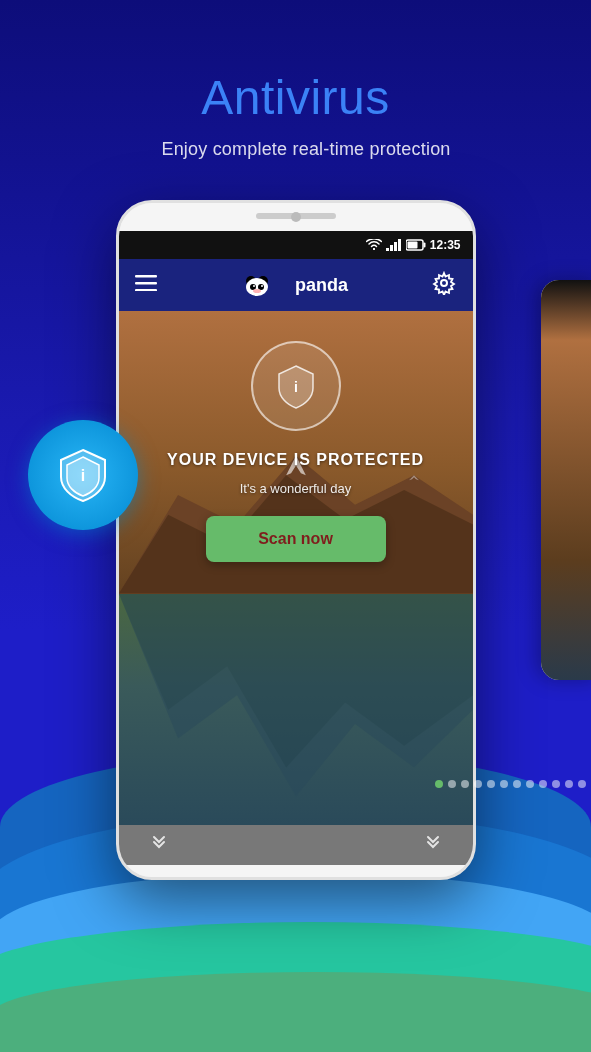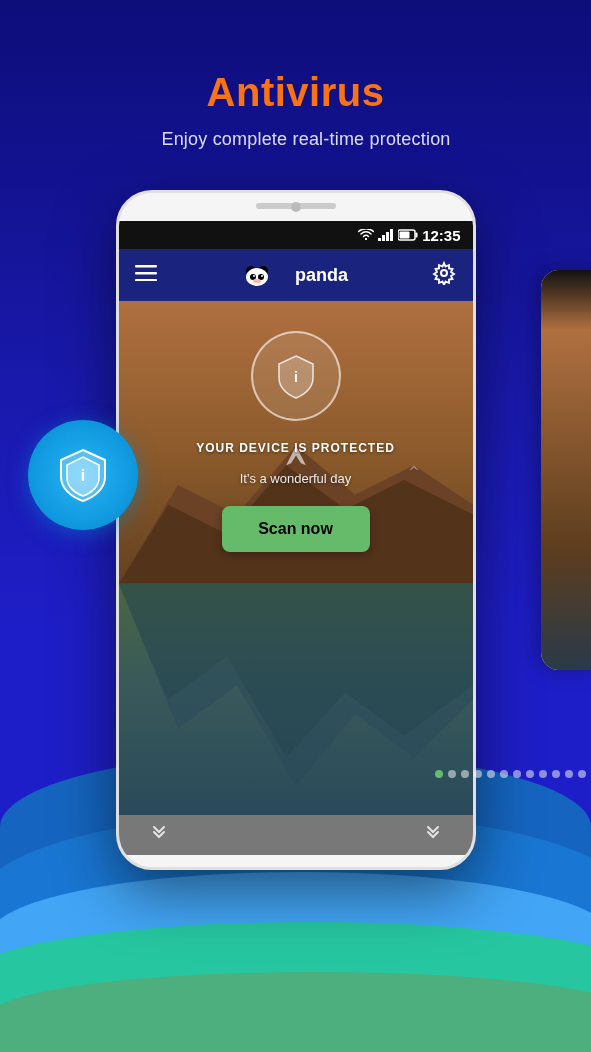--- a/index.html
+++ b/index.html
@@ -72,23 +72,23 @@
 
     
     .header {
       position: relative;
       z-index: 10;
       text-align: center;
       padding-top: 70px;
     }
 
     .header-title {
-      color: #f97316;
-      font-size: 40px;
-      font-weight: 700;
+      color: #3b82f6;
+      font-size: 48px;
+      font-weight: 400;
       letter-spacing: 0.5px;
     }
 
     .header-subtitle {
       color: rgba(255,255,255,0.85);
       font-size: 18px;
       font-weight: 400;
       margin-top: 14px;
       letter-spacing: 0.2px;
       padding-left: 21px;
@@ -177,21 +177,21 @@
       background: #111;
       display: flex;
       align-items: center;
       justify-content: flex-end;
       padding: 0 12px;
       gap: 4px;
     }
 
     .status-bar-time {
       color: white;
-      font-size: 15px;
+      font-size: 12px;
       font-weight: 600;
       text-align: right;
     }
 
     
     .app-nav {
       width: 100%;
       height: 52px;
       background: #1a237e;
       display: flex;
@@ -246,49 +246,49 @@
       justify-content: center;
       background: rgba(255,255,255,0.1);
     }
 
     .device-protected-text {
       position: absolute;
       top: 140px;
       left: 0; right: 0;
       text-align: center;
       color: white;
-      font-size: 12px;
+      font-size: 16px;
       font-weight: 700;
       letter-spacing: 1px;
       text-shadow: 0 1px 3px rgba(0,0,0,0.5);
     }
 
     .wonderful-day-text {
       position: absolute;
       top: 170px;
       left: 0; right: 0;
       text-align: center;
       color: rgba(255,255,255,0.9);
       font-size: 13px;
       text-shadow: 0 1px 3px rgba(0,0,0,0.5);
     }
 
     .scan-now-btn {
       position: absolute;
       top: 205px;
       left: 50%;
       transform: translateX(-50%);
-      width: 148px;
+      width: 180px;
       height: 46px;
       background: #66bb6a;
       border-radius: 8px;
       display: flex;
       align-items: center;
       justify-content: center;
-      color: #000000;
+      color: #7f1d1d;
       font-size: 16px;
       font-weight: 600;
       cursor: pointer;
       box-shadow: 0 3px 10px rgba(0,0,0,0.3);
       border: none;
     }
 
     
     .lake-area {
       position: absolute;

